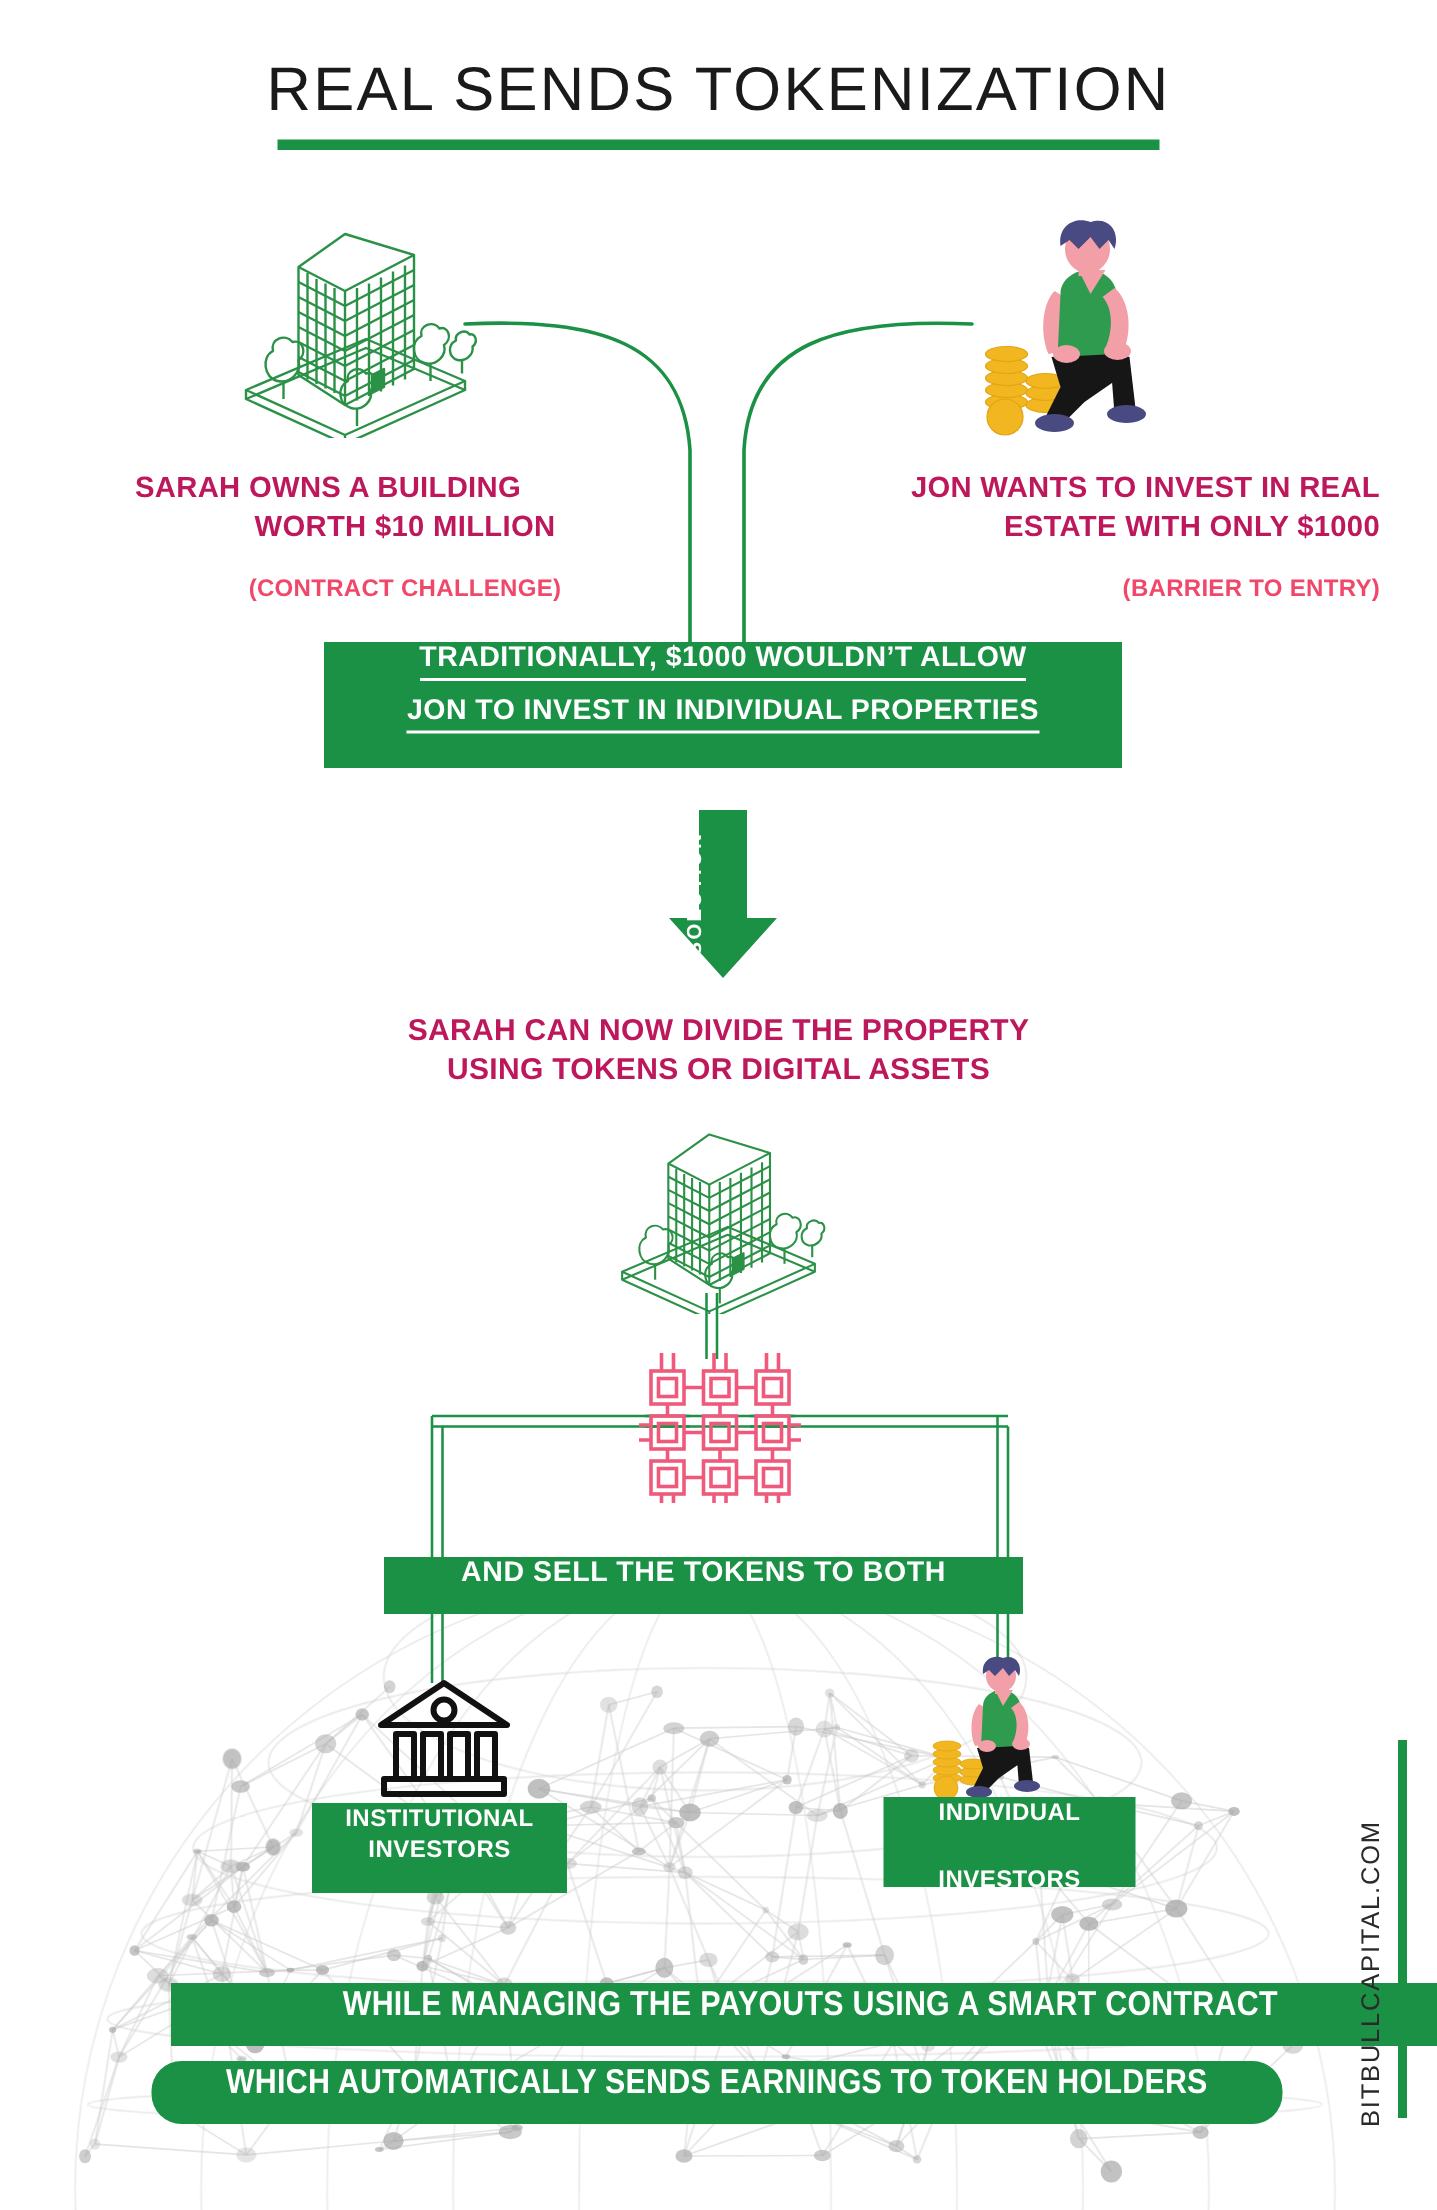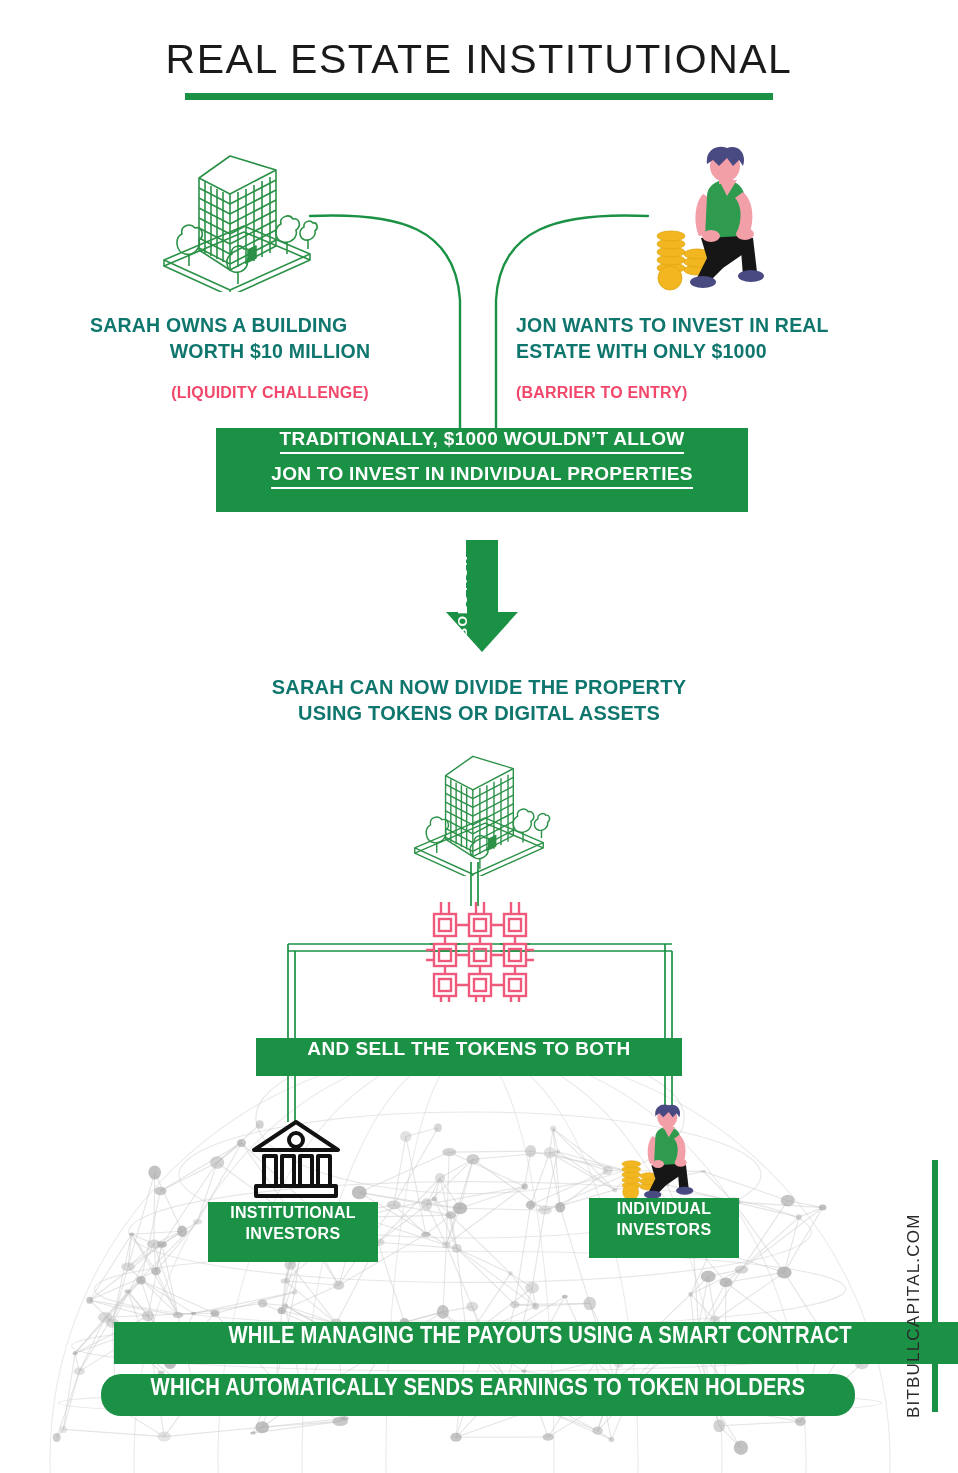--- a/index.html
+++ b/index.html
@@ -22,21 +22,21 @@
   #page-title{
     font-size:41px; letter-spacing:1.5px; color:#1a1a1a; font-weight:400;
     font-family:"Liberation Sans", sans-serif;
   }
   #title-rule{
     width:588px; height:7px; background:#1a9144; margin:10px auto 0 auto;
   }
 
   
   .hd{
-    font-size:19.5px; font-weight:bold; color:#0f766e; letter-spacing:.2px;
+    font-size:19.5px; font-weight:bold; color:#be185d; letter-spacing:.2px;
     line-height:26px;
   }
   .sub{
     font-size:16px; font-weight:bold; color:#f0476a; letter-spacing:.2px;
   }
 
   
   .gbanner{
     position:absolute; background:#1a9144; color:#ffffff; font-weight:bold;
     display:flex; align-items:center; flex-direction:column;
@@ -557,21 +557,21 @@
         <ellipse cx="741.4" cy="1269.6" rx="6.8" ry="4.0" opacity="0.54"></ellipse>
         <ellipse cx="438.0" cy="1127.8" rx="3.9" ry="4.2" opacity="0.52"></ellipse>
         <ellipse cx="378.8" cy="1357.4" rx="6.0" ry="3.5" opacity="0.69"></ellipse>
         <ellipse cx="530.6" cy="1205.0" rx="4.8" ry="4.4" opacity="0.78"></ellipse>
         <ellipse cx="170.1" cy="1361.4" rx="6.7" ry="7.5" opacity="0.84"></ellipse>
         <ellipse cx="504.8" cy="1346.8" rx="7.4" ry="8.5" opacity="0.82"></ellipse>
       </g>
   </svg>
 
   <div id="title-block">
-    <div id="page-title">REAL ESTATE INSTITUTIONAL</div>
+    <div id="page-title">REAL SENDS TOKENIZATION</div>
     <div id="title-rule"></div>
   </div>
 
   <svg class="layer" viewBox="0 0 958 1473">
     <path d="M 310 216 C 400 212 455 228 460 300 L 460 428" stroke="#1a9144" stroke-width="2.4" fill="none" stroke-linecap="round"></path>
     <path d="M 648 216 C 558 212 500 228 496 300 L 496 428" stroke="#1a9144" stroke-width="2.4" fill="none" stroke-linecap="round"></path>
   </svg>
 
   <svg style="position:absolute;left:152px;top:142px;width:170px;height:150px" viewBox="0 0 170 150">
     <g stroke="#2b9147" stroke-width="1.6" fill="none" stroke-linejoin="round">
@@ -637,24 +637,24 @@
 
     <path d="M74 24 L88 24 L88 38 L74 38 Z" fill="#f29fa8"></path>
     <ellipse cx="80" cy="20" rx="15" ry="16" fill="#f29fa8"></ellipse>
 
     <path d="M62 18 C60 4 72 -2 82 2 C94 -2 102 8 98 20 L94 14 L88 20 L82 12 L74 20 L68 14 Z" fill="#4a4a82"></path>
   </svg>
 
   <div style="position:absolute;left:60px;top:312px;width:420px;text-align:center;">
     <div class="hd" style="text-align:left;padding-left:30px;">SARAH OWNS A BUILDING</div>
     <div class="hd">WORTH $10 MILLION</div>
-    <div class="sub" style="margin-top:20px;">(LIQUIDITY CHALLENGE)</div>
-  </div>
-
-  <div style="position:absolute;left:516px;top:312px;width:420px;text-align:left;">
+    <div class="sub" style="margin-top:20px;">(CONTRACT CHALLENGE)</div>
+  </div>
+
+  <div style="position:absolute;left:500px;top:312px;width:420px;text-align:right;">
     <div class="hd">JON WANTS TO INVEST IN REAL</div>
     <div class="hd">ESTATE WITH ONLY $1000</div>
     <div class="sub" style="margin-top:20px;">(BARRIER TO ENTRY)</div>
   </div>
 
   <div class="gbanner" id="problem-banner" style="left:216px;top:428px;width:532px;height:84px;">
     <span class="ln uline" style="font-size:19px;letter-spacing:.3px;margin-bottom:9px;">TRADITIONALLY, $1000 WOULDN’T ALLOW</span>
     <span class="ln uline" style="font-size:19px;letter-spacing:.3px;">JON TO INVEST IN INDIVIDUAL PROPERTIES</span>
   </div>
 
@@ -789,21 +789,21 @@
     <path d="M74 24 L88 24 L88 38 L74 38 Z" fill="#f29fa8"></path>
     <ellipse cx="80" cy="20" rx="15" ry="16" fill="#f29fa8"></ellipse>
     <path d="M62 18 C60 4 72 -2 82 2 C94 -2 102 8 98 20 L94 14 L88 20 L82 12 L74 20 L68 14 Z" fill="#4a4a82"></path>
   </svg>
 
   <div class="gbanner" style="left:208px;top:1202px;width:170px;height:60px;">
     <span style="font-size:16px;letter-spacing:.3px;line-height:21px;">INSTITUTIONAL</span>
     <span style="font-size:16px;letter-spacing:.3px;line-height:21px;">INVESTORS</span>
   </div>
 
-  <div class="gbanner" style="left:589px;top:1198px;width:150px;height:60px;">
+  <div class="gbanner" style="left:589px;top:1198px;width:168px;height:60px;gap:24px;">
     <span style="font-size:16px;letter-spacing:.3px;line-height:21px;">INDIVIDUAL</span>
     <span style="font-size:16px;letter-spacing:.3px;line-height:21px;">INVESTORS</span>
   </div>
 
   <div class="gbanner" style="left:114px;top:1322px;width:852px;height:42px;">
     <span class="cond" style="font-size:23px;letter-spacing:.2px;white-space:nowrap;">WHILE MANAGING THE PAYOUTS USING A SMART CONTRACT</span>
   </div>
 
   <div class="gbanner" style="left:101px;top:1374px;width:754px;height:42px;border-radius:20px;">
     <span class="cond" style="font-size:23px;letter-spacing:.2px;white-space:nowrap;">WHICH AUTOMATICALLY SENDS EARNINGS TO TOKEN HOLDERS</span>

